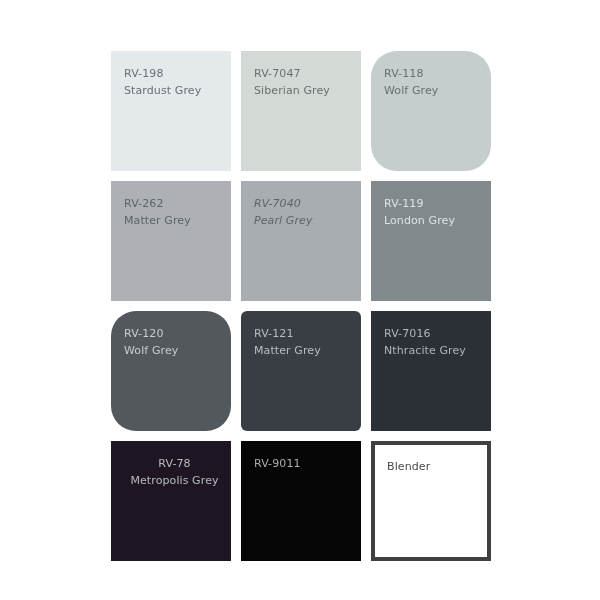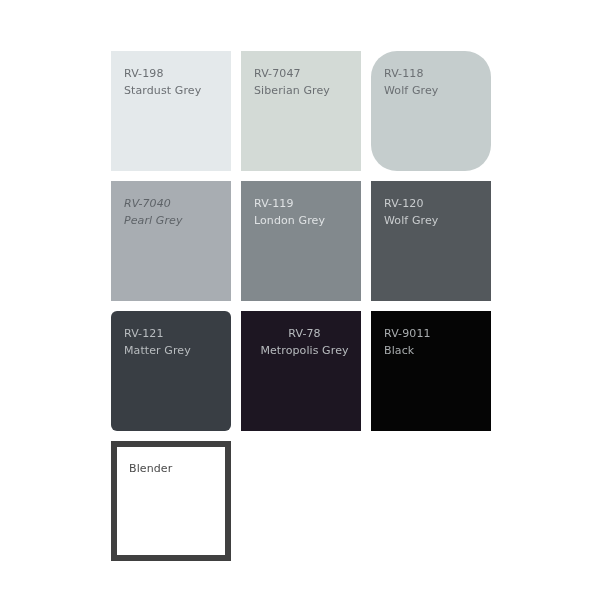--- a/index.html
+++ b/index.html
@@ -39,21 +39,21 @@
     letter-spacing: 0.1px;
   }
   .swatch-code {
     display: block;
     white-space: nowrap;
   }
   .swatch-name {
     display: block;
   }
   .swatch.outlined {
-    border: 6px solid #404040;
+    border: 4px solid #404040;
     background: #ffffff;
   }
   .swatch.outlined .swatch-text {
     left: 12px;
     top: 13px;
   }
 </style>
 </head>
 <body>
 
@@ -69,54 +69,65 @@
         <span class="swatch-code">RV-7047</span>
         <span class="swatch-name">Siberian Grey</span>
       </div>
     </div>
     <div class="swatch" style="background: rgb(197, 205, 205); border-radius: 26px;">
       <div class="swatch-text" style="color: rgb(107, 111, 115);">
         <span class="swatch-code">RV-118</span>
         <span class="swatch-name">Wolf Grey</span>
       </div>
     </div>
+    <div class="swatch" style="background: rgb(173, 177, 182);">
+      <div class="swatch-text" style="color: rgb(94, 99, 104);">
+        <span class="swatch-code">RV-262</span>
+        <span class="swatch-name">Matter Grey</span>
+      </div>
+    </div>
     <div class="swatch" style="background: rgb(168, 173, 178); font-style: italic;">
       <div class="swatch-text" style="color: rgb(94, 99, 104);">
         <span class="swatch-code">RV-7040</span>
         <span class="swatch-name">Pearl Grey</span>
       </div>
     </div>
     <div class="swatch" style="background: rgb(130, 137, 141);">
       <div class="swatch-text" style="color: rgb(223, 226, 228);">
         <span class="swatch-code">RV-119</span>
         <span class="swatch-name">London Grey</span>
       </div>
     </div>
-    <div class="swatch" style="background: rgb(83, 88, 92);">
+    <div class="swatch" style="background: rgb(83, 88, 92); border-radius: 25px;">
       <div class="swatch-text" style="color: rgb(201, 204, 206);">
         <span class="swatch-code">RV-120</span>
         <span class="swatch-name">Wolf Grey</span>
       </div>
     </div>
     <div class="swatch" style="background: rgb(57, 62, 68); border-radius: 6px;">
       <div class="swatch-text" style="color: rgb(184, 188, 191);">
         <span class="swatch-code">RV-121</span>
         <span class="swatch-name">Matter Grey</span>
       </div>
     </div>
+    <div class="swatch" style="background: rgb(43, 48, 54);">
+      <div class="swatch-text" style="color: rgb(176, 180, 183);">
+        <span class="swatch-code">RV-7016</span>
+        <span class="swatch-name">Nthracite Grey</span>
+      </div>
+    </div>
     <div class="swatch" style="background: rgb(29, 22, 34);">
       <div class="swatch-text" style="color: rgb(183, 187, 190); text-align: center;">
         <span class="swatch-code">RV-78</span>
         <span class="swatch-name">Metropolis Grey</span>
       </div>
     </div>
     <div class="swatch" style="background: rgb(5, 5, 5);">
       <div class="swatch-text" style="color: rgb(168, 172, 174);">
         <span class="swatch-code">RV-9011</span>
-        <span class="swatch-name">Black</span>
       </div>
     </div>
     <div class="swatch outlined" style="background: rgb(255, 255, 255);">
       <div class="swatch-text" style="color: rgb(74, 74, 74);">
         <span class="swatch-code">Blender</span>
         <span class="swatch-name"></span>
       </div>
     </div>
   </div>
 

